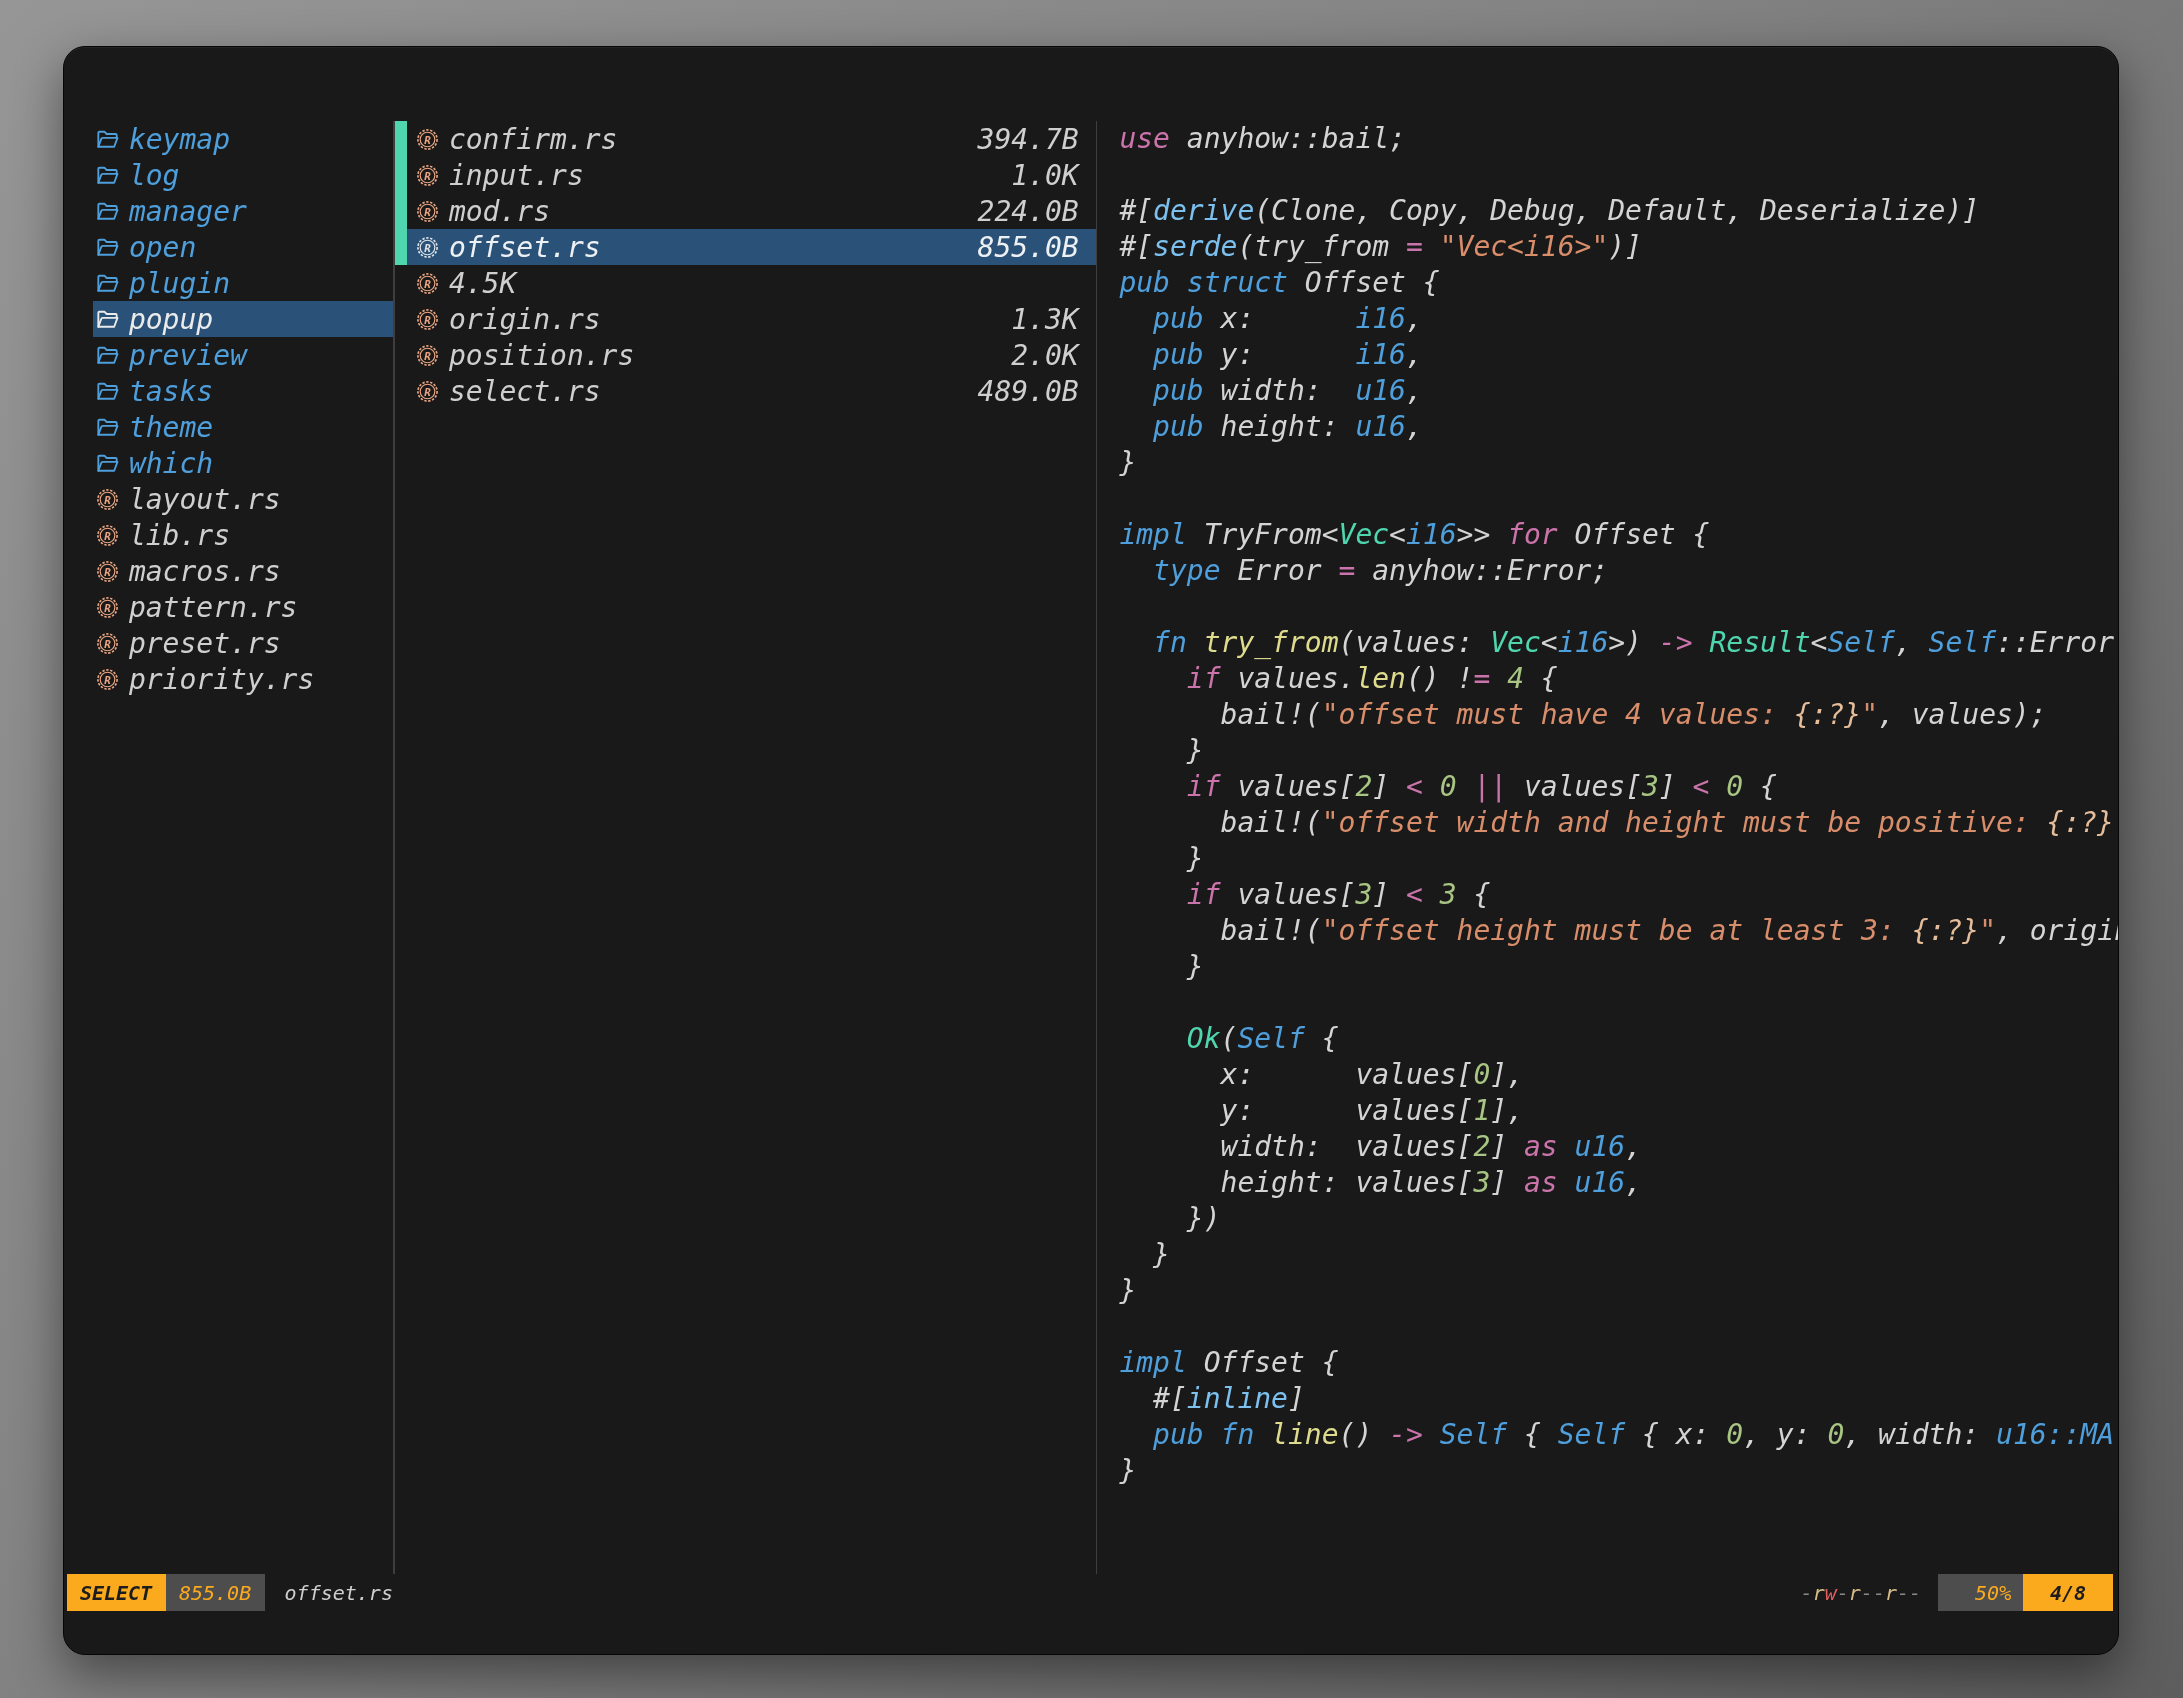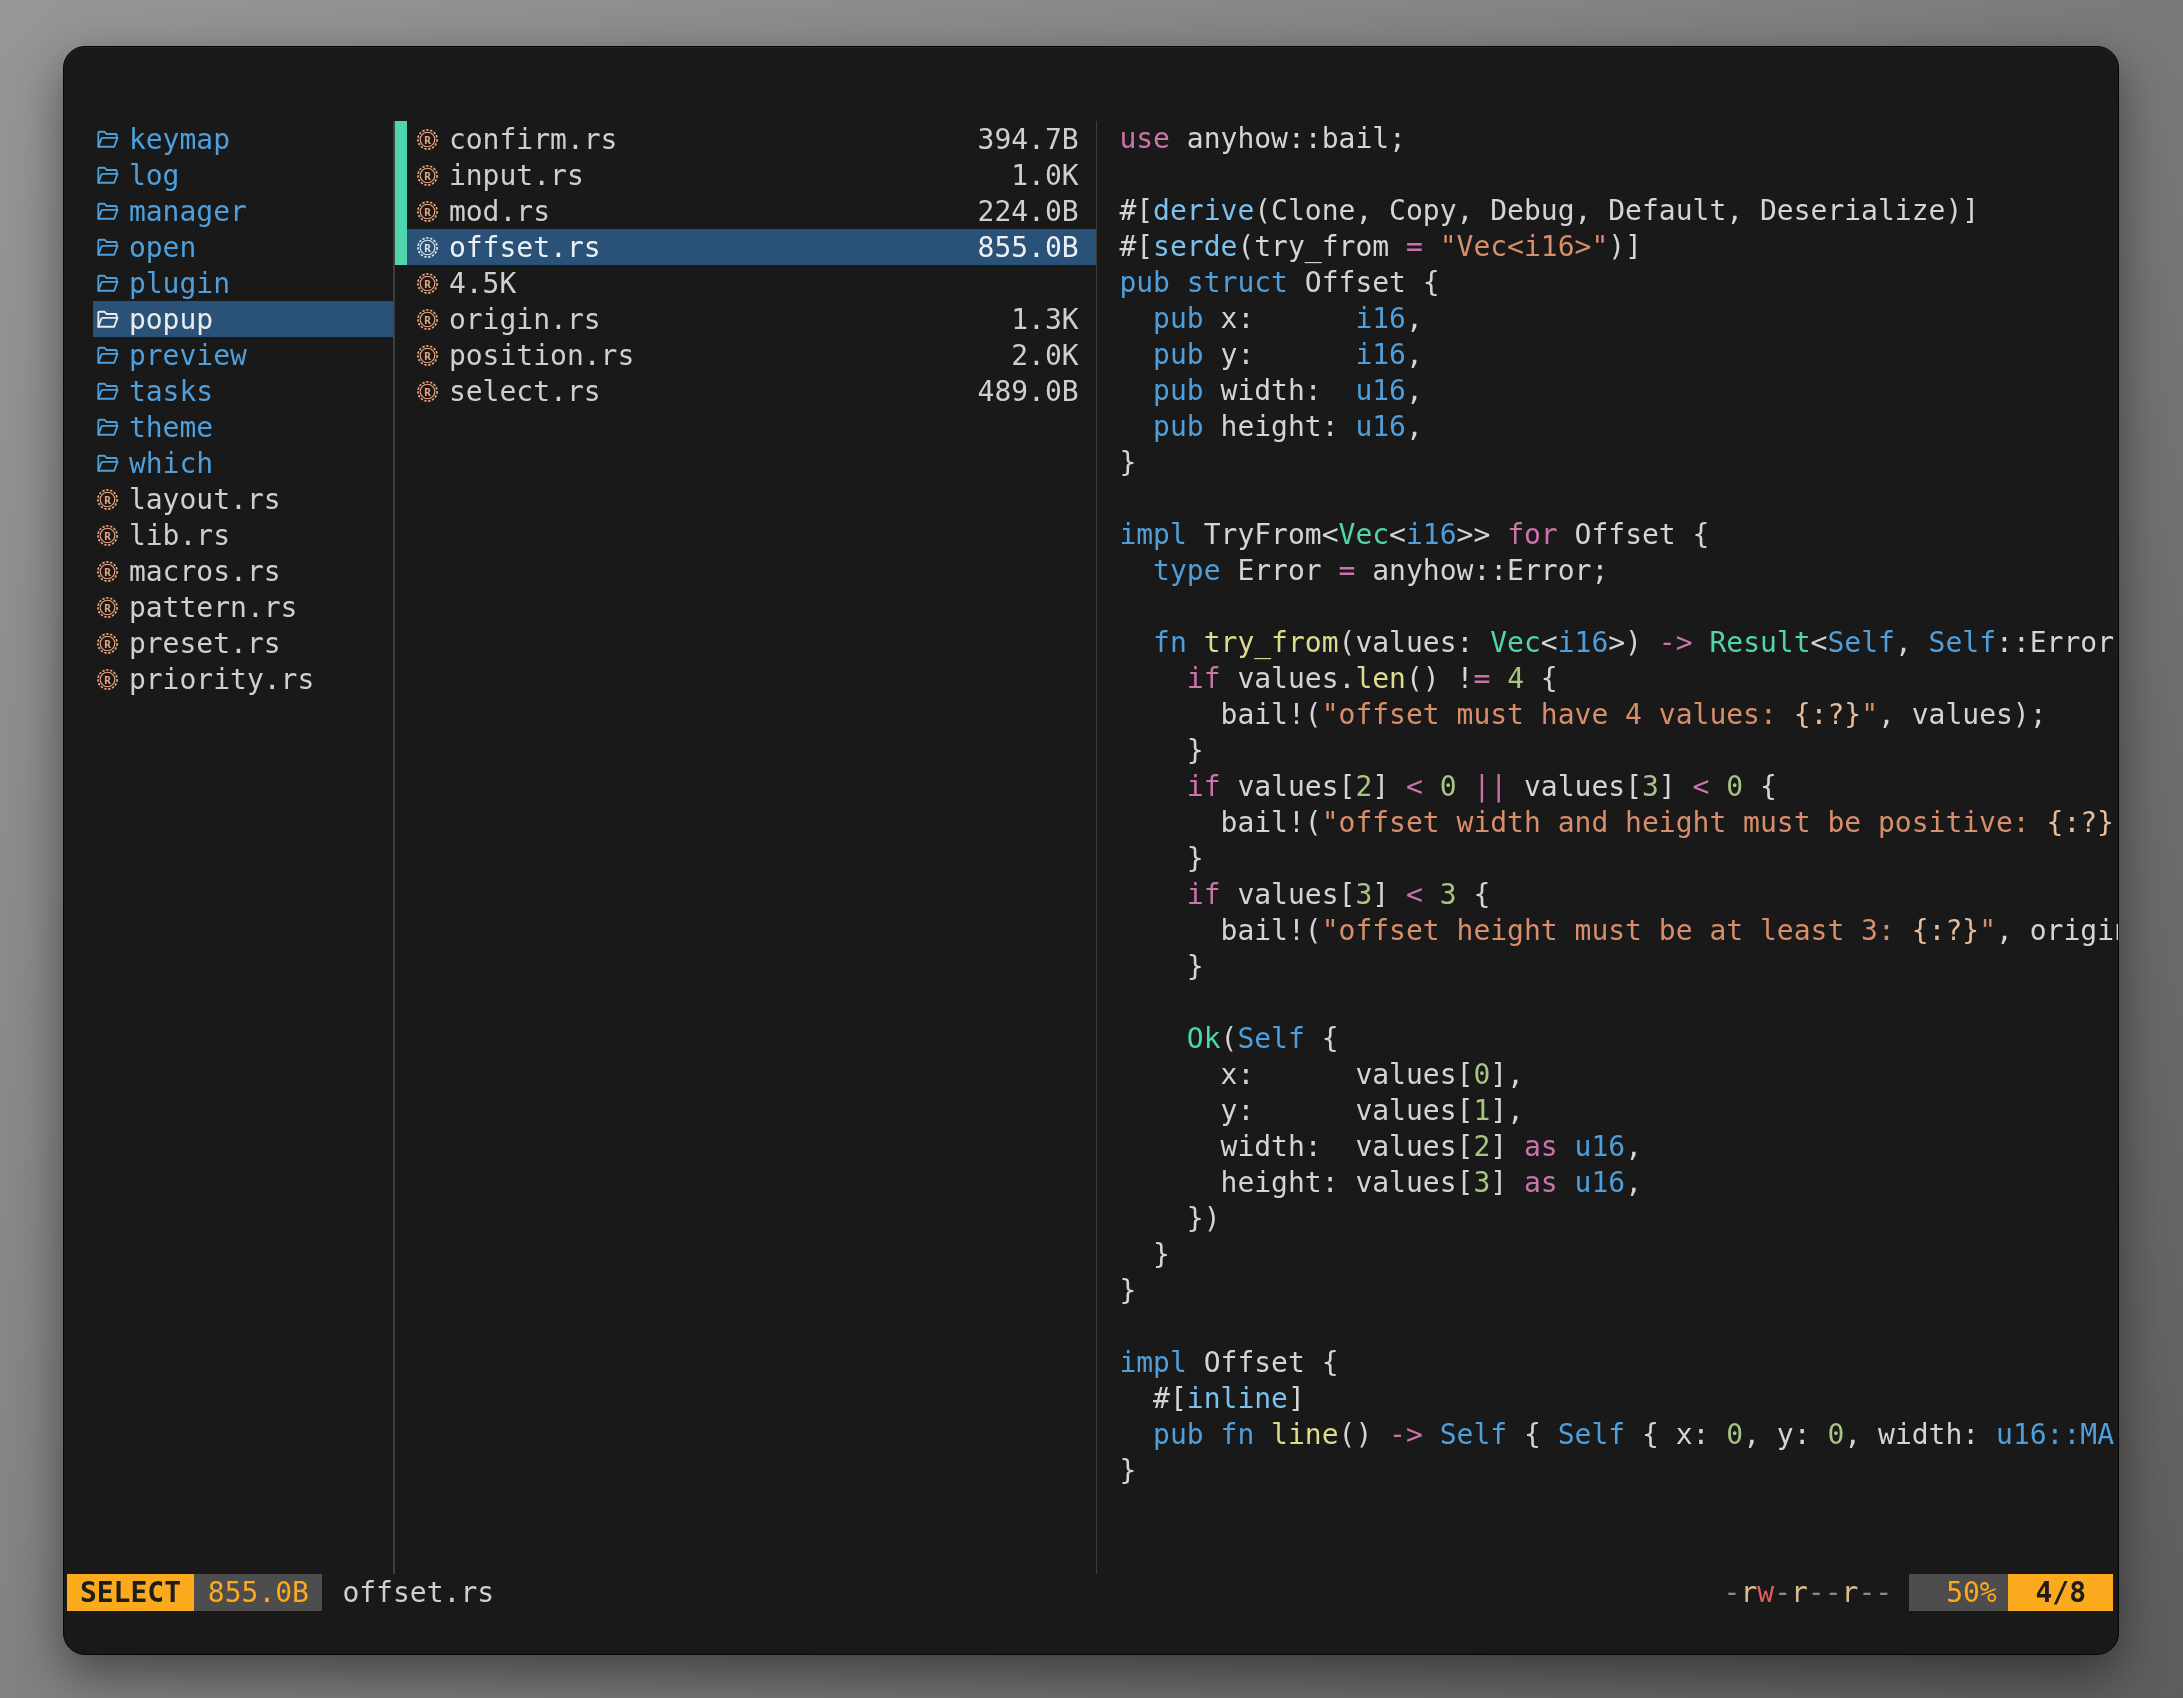--- a/index.html
+++ b/index.html
@@ -13,21 +13,21 @@
   html,body{margin:0;padding:0;}
   body{
     width:2183px;height:1698px;position:relative;overflow:hidden;
     background:linear-gradient(135deg,#969696 0%,#848484 40%,#5d5d5d 100%);
     font-family:"DejaVu Sans Mono",monospace;font-size:28px;color:var(--fg);
   }
   .window{
     position:absolute;left:63px;top:46px;width:2056px;height:1609px;
     background:var(--bg-window);border:1.7px solid #060606;border-radius:22px;
     box-shadow:inset 0 0.8px 0 rgba(255,255,255,.07),0 18.5px 50px rgba(0,0,0,.45);
-    overflow:hidden;display:flex;flex-direction:column;
+    overflow:hidden;display:flex;flex-direction:column;font-style:italic;
   }
   .main{flex:1;display:flex;padding-top:74px;min-height:0;}
   .vsep{width:1.7px;background:var(--sep);}
   
   .pane-sidebar{width:300px;margin-left:29px;flex:none;}
   .side-row{height:var(--row);display:flex;align-items:center;gap:9.2px;padding-left:1.7px;cursor:default;}
   .side-row .icon{flex:none;display:flex;align-items:center;}
   .side-row.folder .icon{color:var(--blue);}
   .side-row.folder .label{color:var(--blue);}
   .side-row.file .icon{color:var(--rust);}
@@ -47,21 +47,21 @@
   .file-row.cursor .icon{color:#dde3e8;}
   .file-row.cursor .fname,.file-row.cursor .fsize{color:#eef1f4;}
   
   .pane-code{flex:1;min-width:0;overflow:hidden;padding-left:22px;}
   .code-line{height:var(--row);line-height:var(--row);white-space:pre;overflow:hidden;}
   .tok-w{color:var(--fg);} .tok-b{color:var(--blue);} .tok-a{color:var(--attr);}
   .tok-p{color:var(--pink);} .tok-t{color:var(--teal);} .tok-o{color:var(--ostr);}
   .tok-e{color:var(--esc);} .tok-g{color:var(--green);} .tok-y{color:var(--yellow);}
   
   .status{height:37px;margin-bottom:43px;display:flex;align-items:stretch;
-          padding:0 5px 0 2.5px;flex:none;font-size:28px;}
+          padding:0 5px 0 2.5px;flex:none;font-size:20px;}
   .badge{display:flex;align-items:center;white-space:pre;}
   .badge-mode{background:var(--accent);color:#1d1d1d;font-weight:bold;padding:0 13.4px;}
   .badge-size{background:var(--badgegray);color:var(--accent);padding:0 13.4px;}
   .status-file{display:flex;align-items:center;margin-left:20px;color:#cfcfcf;white-space:pre;}
   .status-spacer{flex:1;}
   .perms{display:flex;align-items:center;white-space:pre;margin-right:17px;}
   .perm-dim{color:var(--dim);} .perm-r{color:var(--permr);} .perm-w{color:var(--permw);}
   .badge-percent{background:var(--badgegray);color:var(--accent);padding:0 11.7px 0 37px;}
   .badge-pos{background:var(--accent);color:#1d1d1d;font-weight:bold;padding:0 27px;}
 </style>

